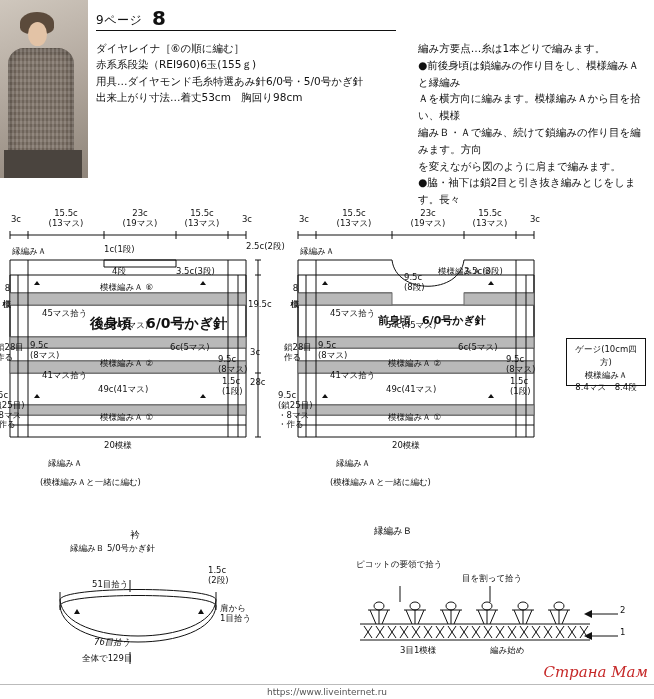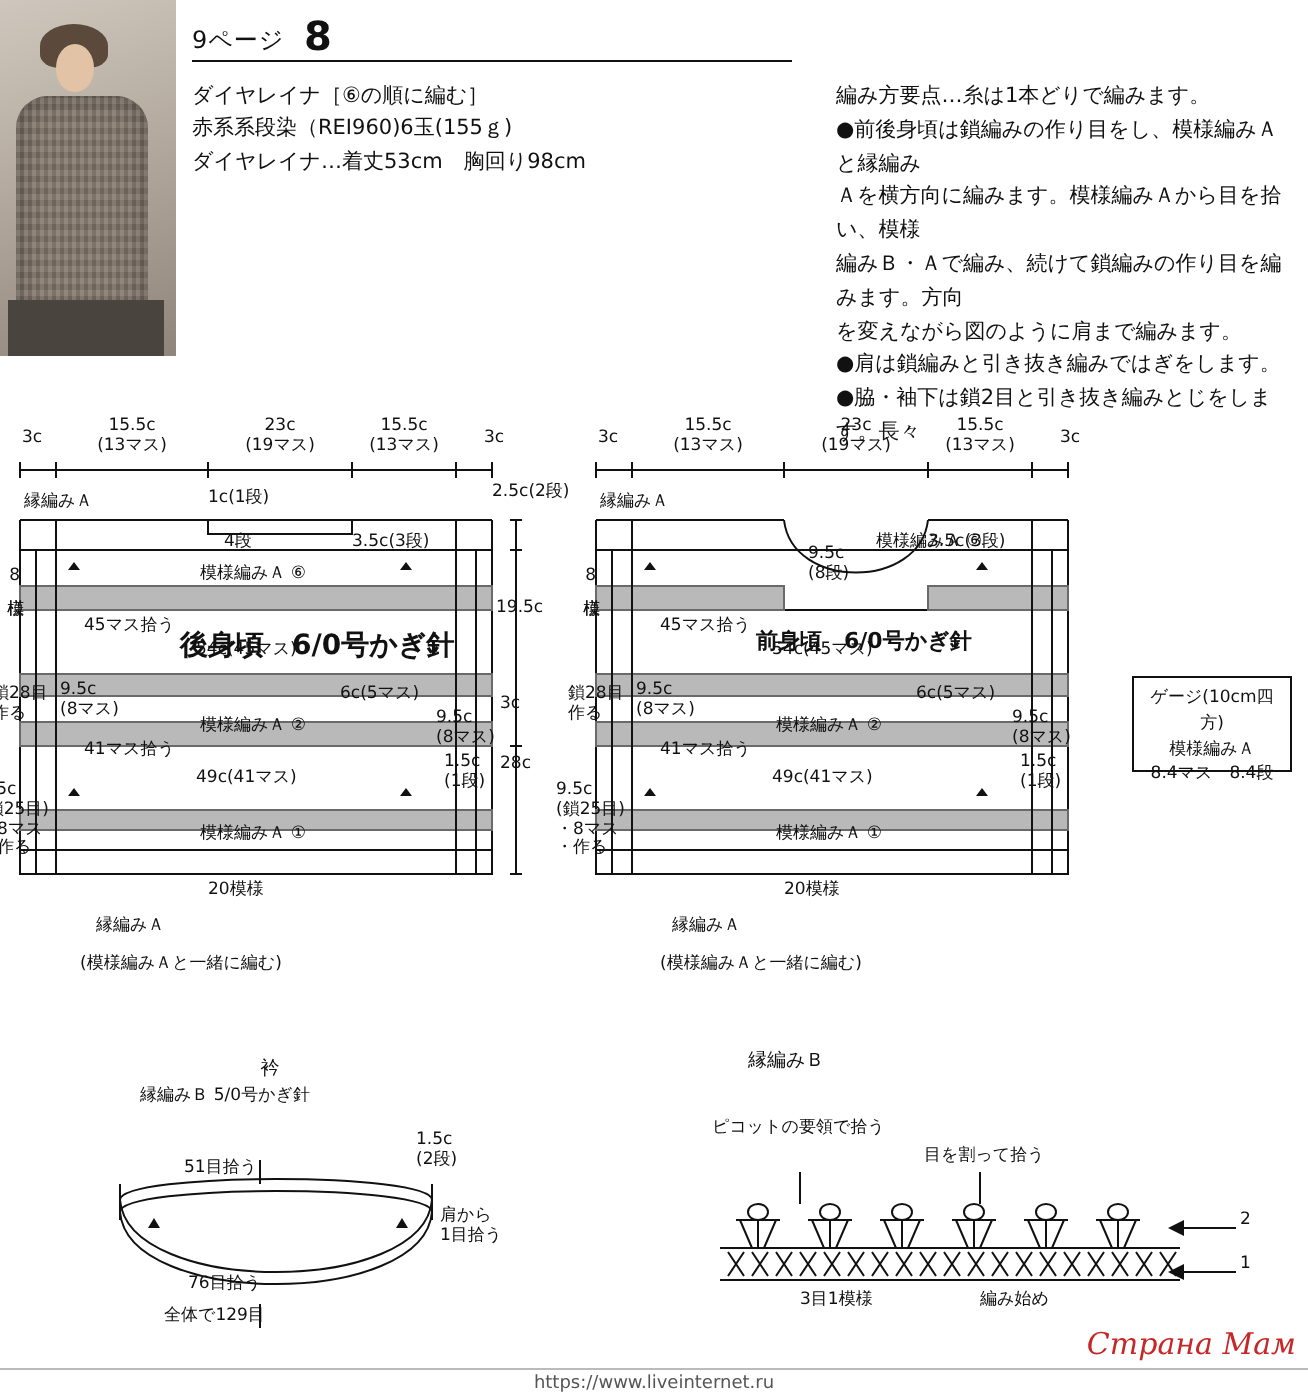--- a/index.html
+++ b/index.html
@@ -163,30 +163,30 @@
     <div class="skirt"></div>
   </div>
 
   <div class="hdr-page">9ページ</div>
   <div class="hdr-num">8</div>
   <div class="hdr-rule"></div>
 
   <div class="mat-list">
     <div>ダイヤレイナ［⑥の順に編む］</div>
     <div>赤系系段染（REI960)6玉(155ｇ)</div>
-    <div>ダイヤレイナ…着丈53cm　胸回り98cm</div>
+    <div>用具…ダイヤモンド毛糸特選あみ針6/0号・5/0号かぎ針</div>
+    <div>出来上がり寸法…着丈53cm　胸回り98cm</div>
   </div>
 
   <div class="notes">
     <div>編み方要点…糸は1本どりで編みます。</div>
     <div>●前後身頃は鎖編みの作り目をし、模様編みＡと縁編み</div>
     <div>Ａを横方向に編みます。模様編みＡから目を拾い、模様</div>
     <div>編みＢ・Ａで編み、続けて鎖編みの作り目を編みます。方向</div>
     <div>を変えながら図のように肩まで編みます。</div>
-    <div>●肩は鎖編みと引き抜き編みではぎをします。</div>
     <div>●脇・袖下は鎖2目と引き抜き編みとじをします。長々</div>
   </div>
 
   <div class="schem" style="left:0;top:215px;width:270px;height:250px;">
     <svg width="270" height="250" viewBox="0 0 270 250">
 
       <g stroke="#111" stroke-width="1" fill="none">
         <path d="M10 20 H246"></path>
         <path d="M10 16 V24 M28 16 V24 M104 16 V24 M176 16 V24 M228 16 V24 M246 16 V24"></path>
       </g>
@@ -404,21 +404,21 @@
         <polygon points="168,62 174,62 171,57"></polygon>
       </g>
     </svg>
     <div class="lbl c" style="left:70px;top:-22px;width:70px;font-size:9.5px;">衿</div>
     <div class="lbl" style="left:40px;top:-8px;">縁編みＢ 5/0号かぎ針</div>
     <div class="lbl" style="left:178px;top:14px;white-space:pre;">1.5c
 (2段)</div>
     <div class="lbl" style="left:62px;top:28px;">51目拾う</div>
     <div class="lbl" style="left:190px;top:52px;white-space:pre;">肩から
 1目拾う</div>
-    <div class="lbl" style="left:64px;top:86px;">76目拾う</div>
+    <div class="lbl" style="left:64px;top:86px;font-style:italic;">76目拾う</div>
     <div class="lbl" style="left:52px;top:102px;">全体で129目</div>
   </div>
 
   <div class="schem" style="left:340px;top:552px;width:300px;height:120px;">
     <svg width="300" height="120" viewBox="0 0 300 120">
 
       <g stroke="#111" stroke-width="1" fill="none">
         <path d="M20 72 H250"></path>
         <path d="M20 88 H250"></path>
       </g>

